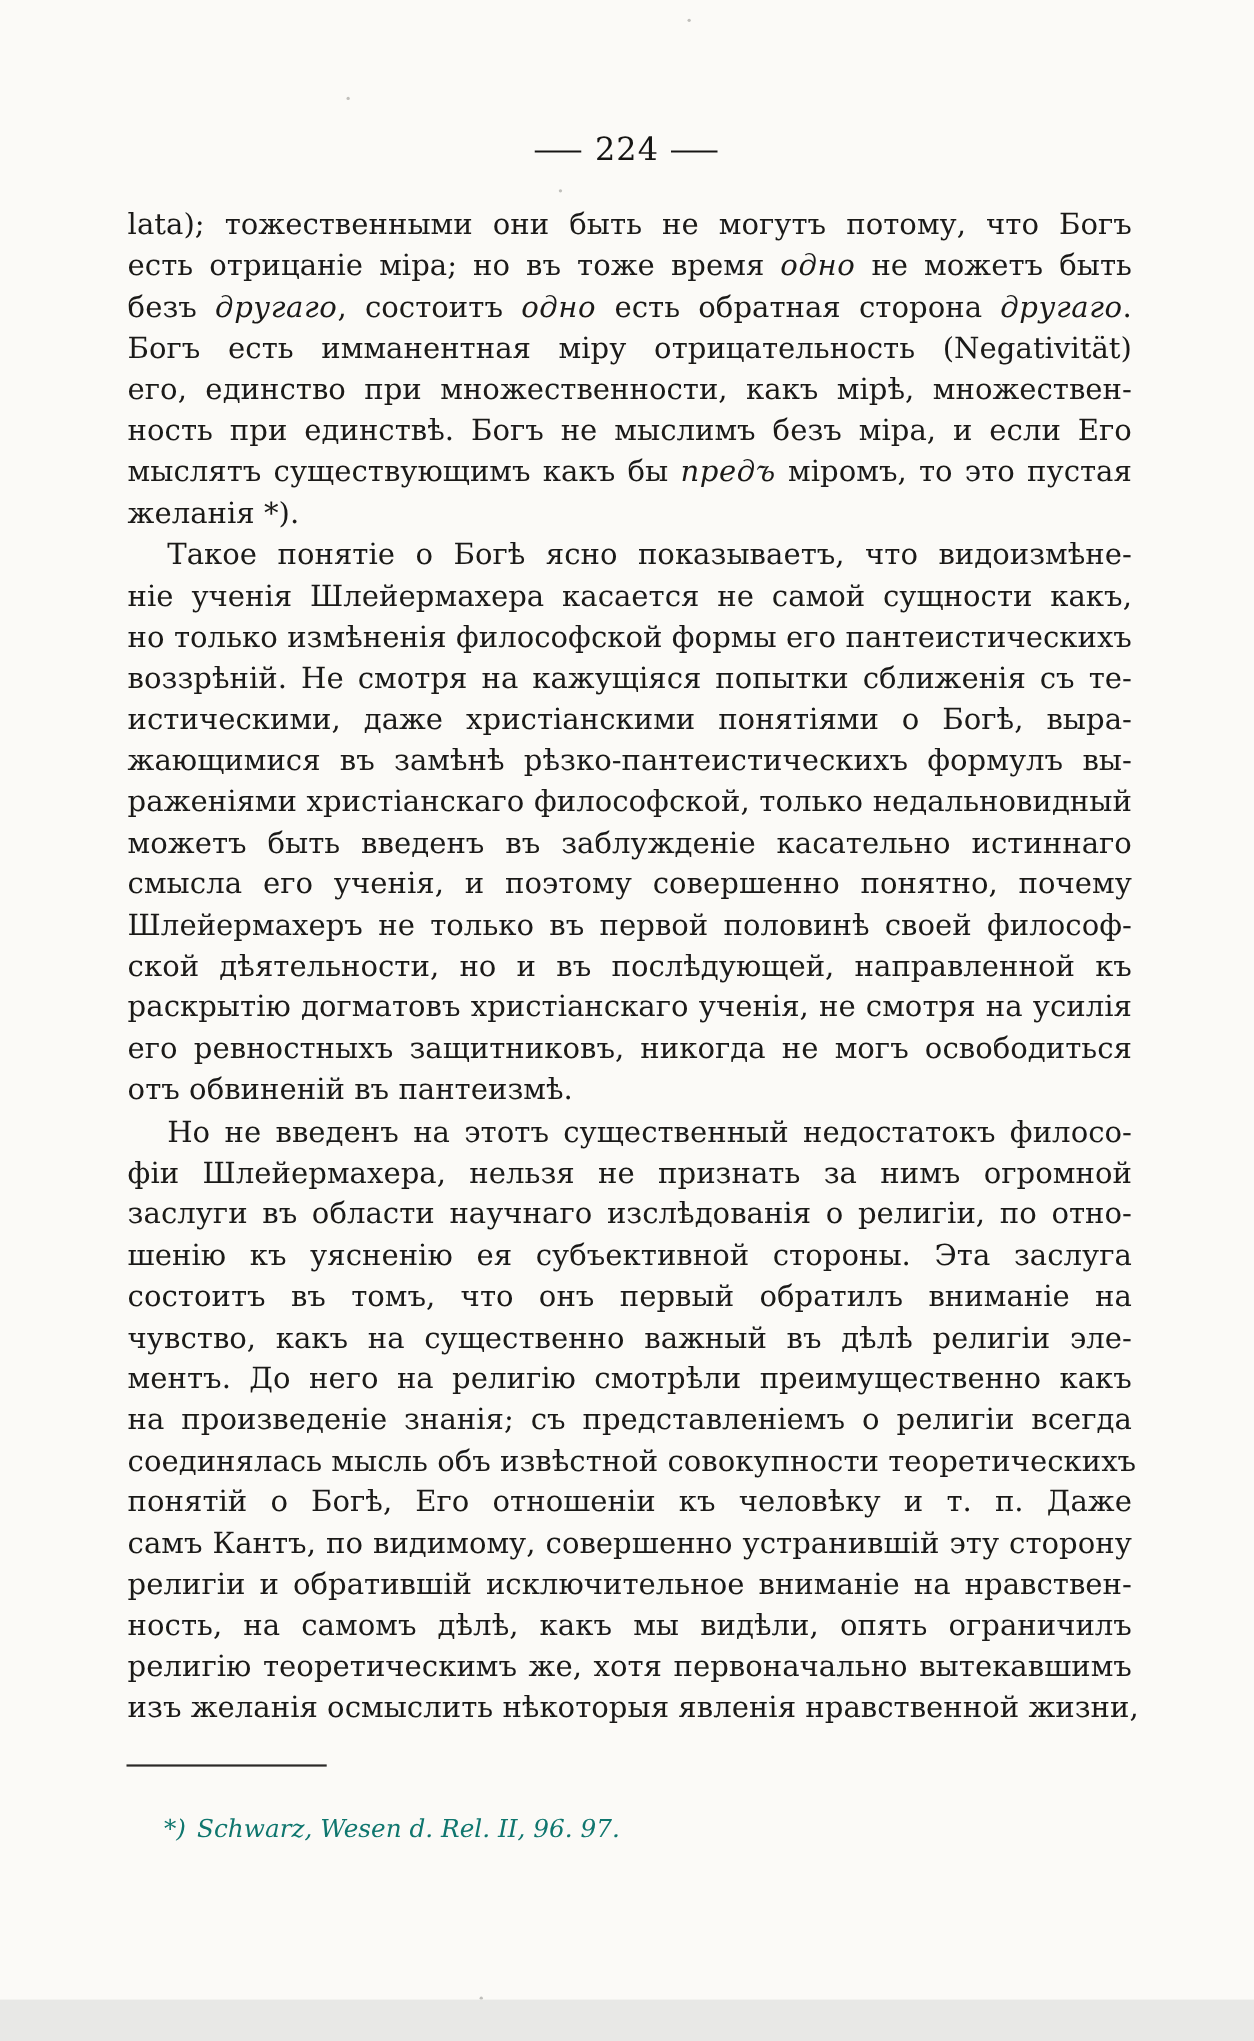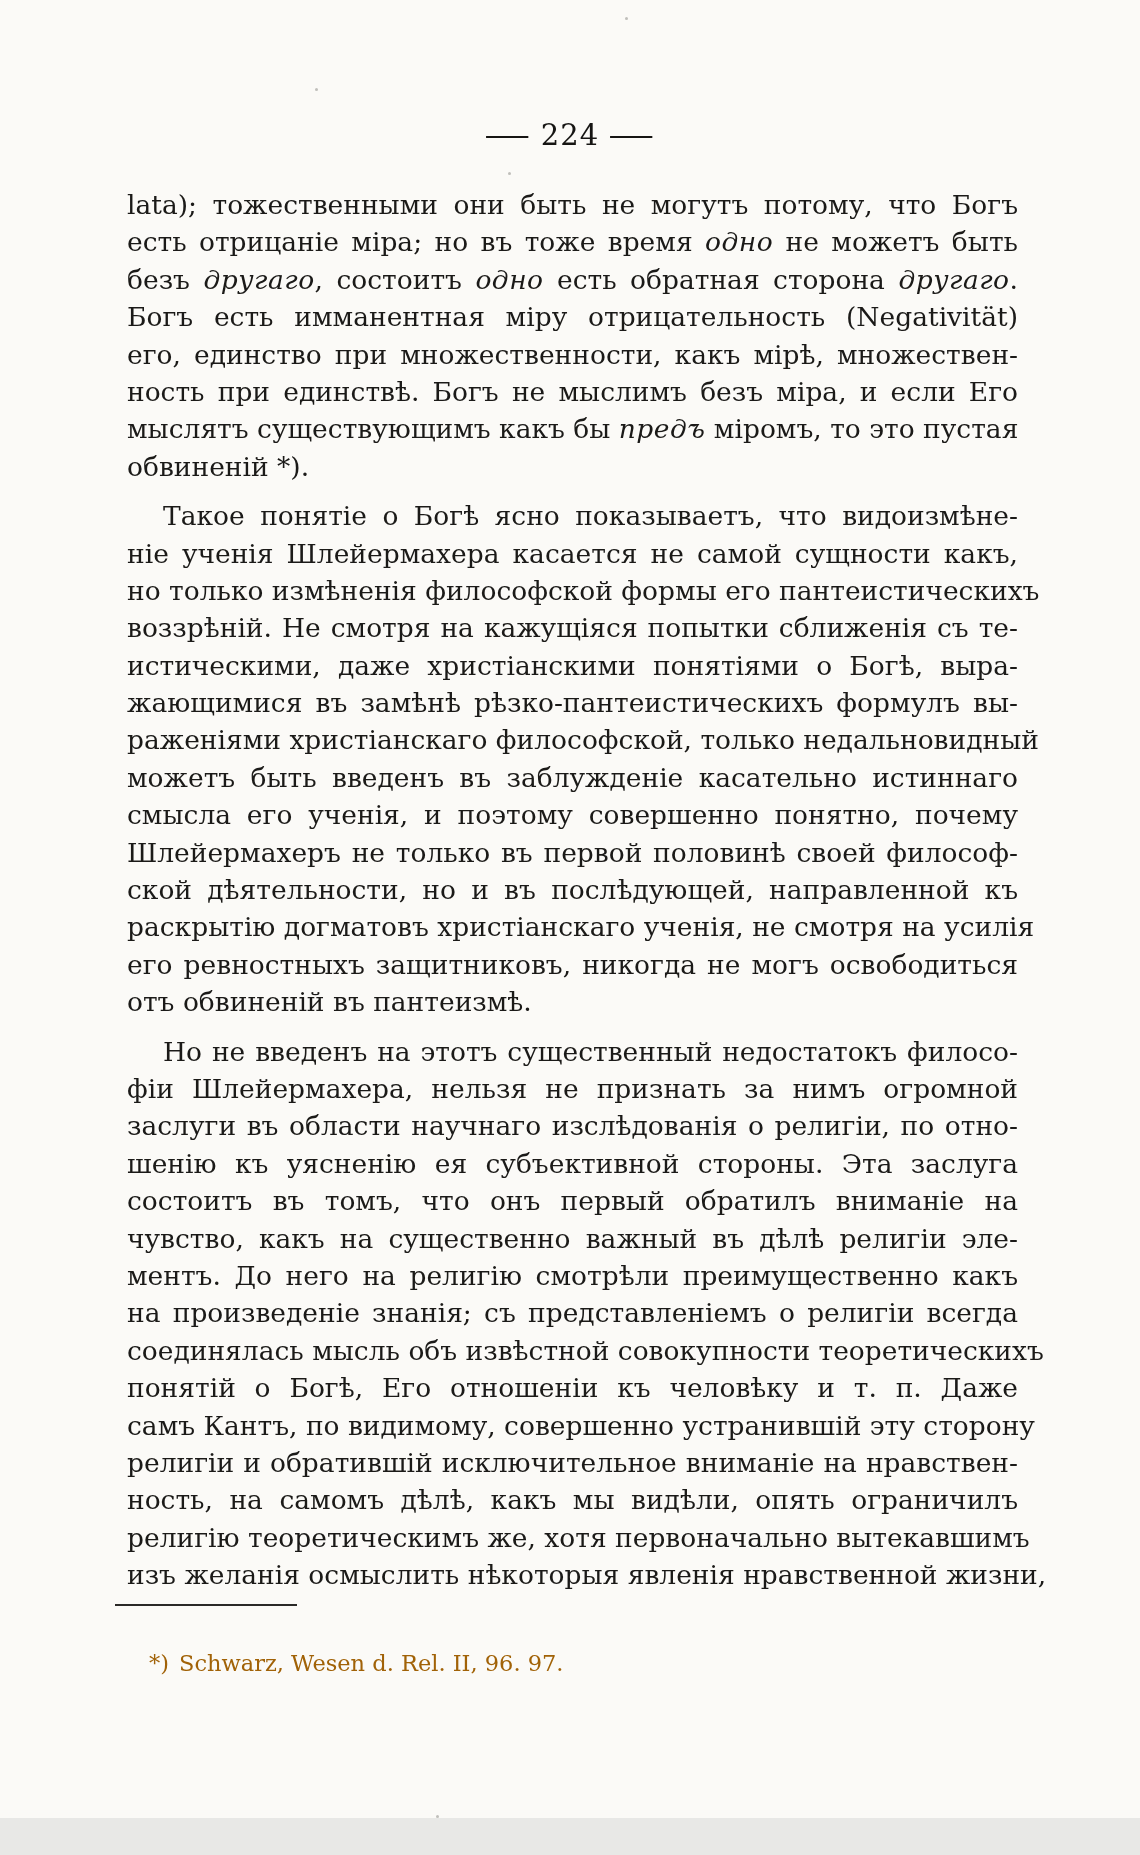--- a/index.html
+++ b/index.html
@@ -27,21 +27,21 @@
   }
   .page-header .dash {
     display: inline-block;
     transform: scaleX(1.6);
     margin: 0 18px;
   }
   .page-body {
     margin: 34px 110px 0 115px;
     font-size: 26.5px;
   }
-  .paragraph { margin: 12px; }
+  .paragraph { margin: 1px; }
   .line {
     line-height: 37.4px;
     height: 37.4px;
     text-align: justify;
     text-align-last: justify;
     white-space: nowrap;
     overflow: visible;
   }
   .line.endline {
     text-align-last: left;
@@ -59,21 +59,22 @@
     width: 182px;
     border-top: 2px solid #2a2927;
   }
   .footnote {
     position: absolute;
     left: 115px;
     right: 110px;
     top: 1648px;
     font-size: 22.5px;
     line-height: 30px;
-    color: #a16207;
+    color: #0f766e;
+    font-style: italic;
   }
   .footnote .fn-marker {
     padding-left: 34px;
     padding-right: 10px;
   }
   
   .speck {
     position: absolute;
     background: #9a9892;
     border-radius: 50%;
@@ -93,21 +94,21 @@
 
   <main class="page-body">
       <div class="paragraph">
         <div class="line first"><span>lata); тожественными они быть не могутъ потому, что Богъ</span></div>
         <div class="line"><span>есть отрицаніе міра; но въ тоже время </span><em>одно</em><span> не можетъ быть</span></div>
         <div class="line"><span>безъ </span><em>другаго</em><span>, состоитъ </span><em>одно</em><span> есть обратная сторона </span><em>другаго</em><span>.</span></div>
         <div class="line"><span>Богъ есть имманентная міру отрицательность (Negativität)</span></div>
         <div class="line"><span>его, единство при множественности, какъ мірѣ, множествен-</span></div>
         <div class="line"><span>ность при единствѣ. Богъ не мыслимъ безъ міра, и если Его</span></div>
         <div class="line"><span>мыслятъ существующимъ какъ бы </span><em>предъ</em><span> міромъ, то это пустая</span></div>
-        <div class="line endline"><span>обвиненій *).</span></div>
+        <div class="line endline"><span>желанія *).</span></div>
       </div>
       <div class="paragraph indent">
         <div class="line first"><span>Такое понятіе о Богѣ ясно показываетъ, что видоизмѣне-</span></div>
         <div class="line"><span>ніе ученія Шлейермахера касается не самой сущности какъ,</span></div>
         <div class="line"><span>но только измѣненія философской формы его пантеистическихъ</span></div>
         <div class="line"><span>воззрѣній. Не смотря на кажущіяся попытки сближенія съ те-</span></div>
         <div class="line"><span>истическими, даже христіанскими понятіями о Богѣ, выра-</span></div>
         <div class="line"><span>жающимися въ замѣнѣ рѣзко-пантеистическихъ формулъ вы-</span></div>
         <div class="line"><span>раженіями христіанскаго философской, только недальновидный</span></div>
         <div class="line"><span>можетъ быть введенъ въ заблужденіе касательно истиннаго</span></div>

